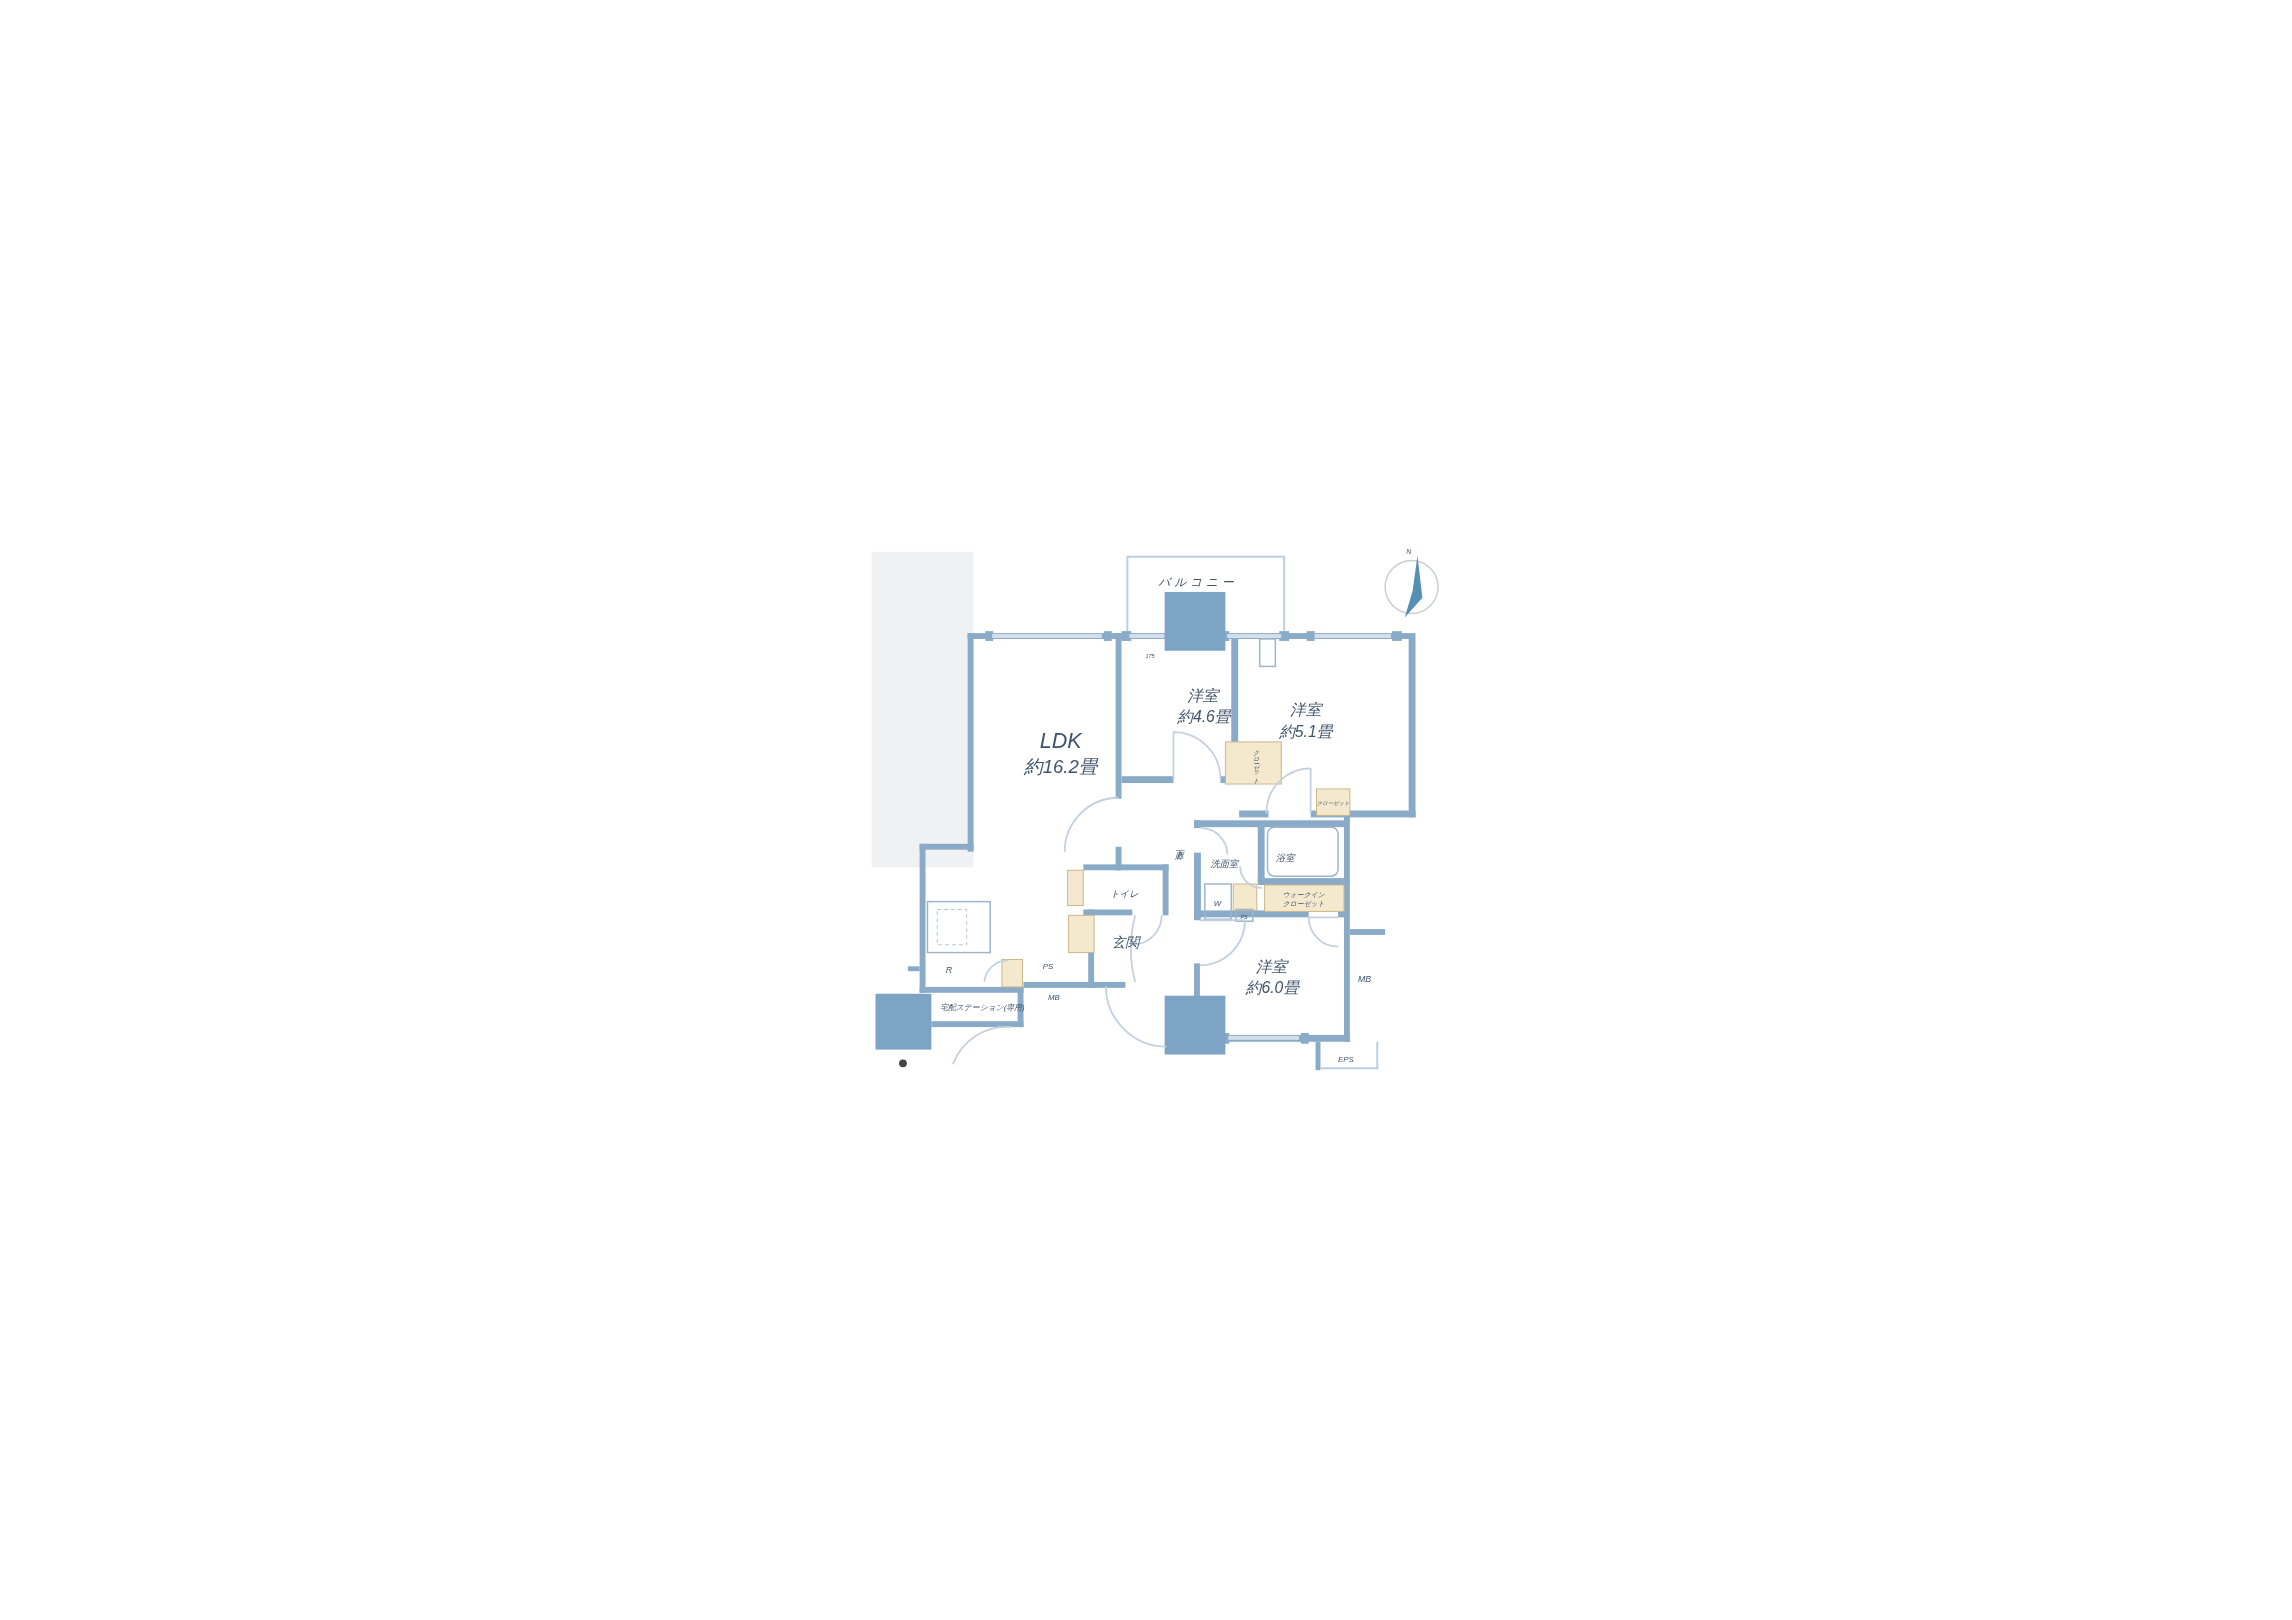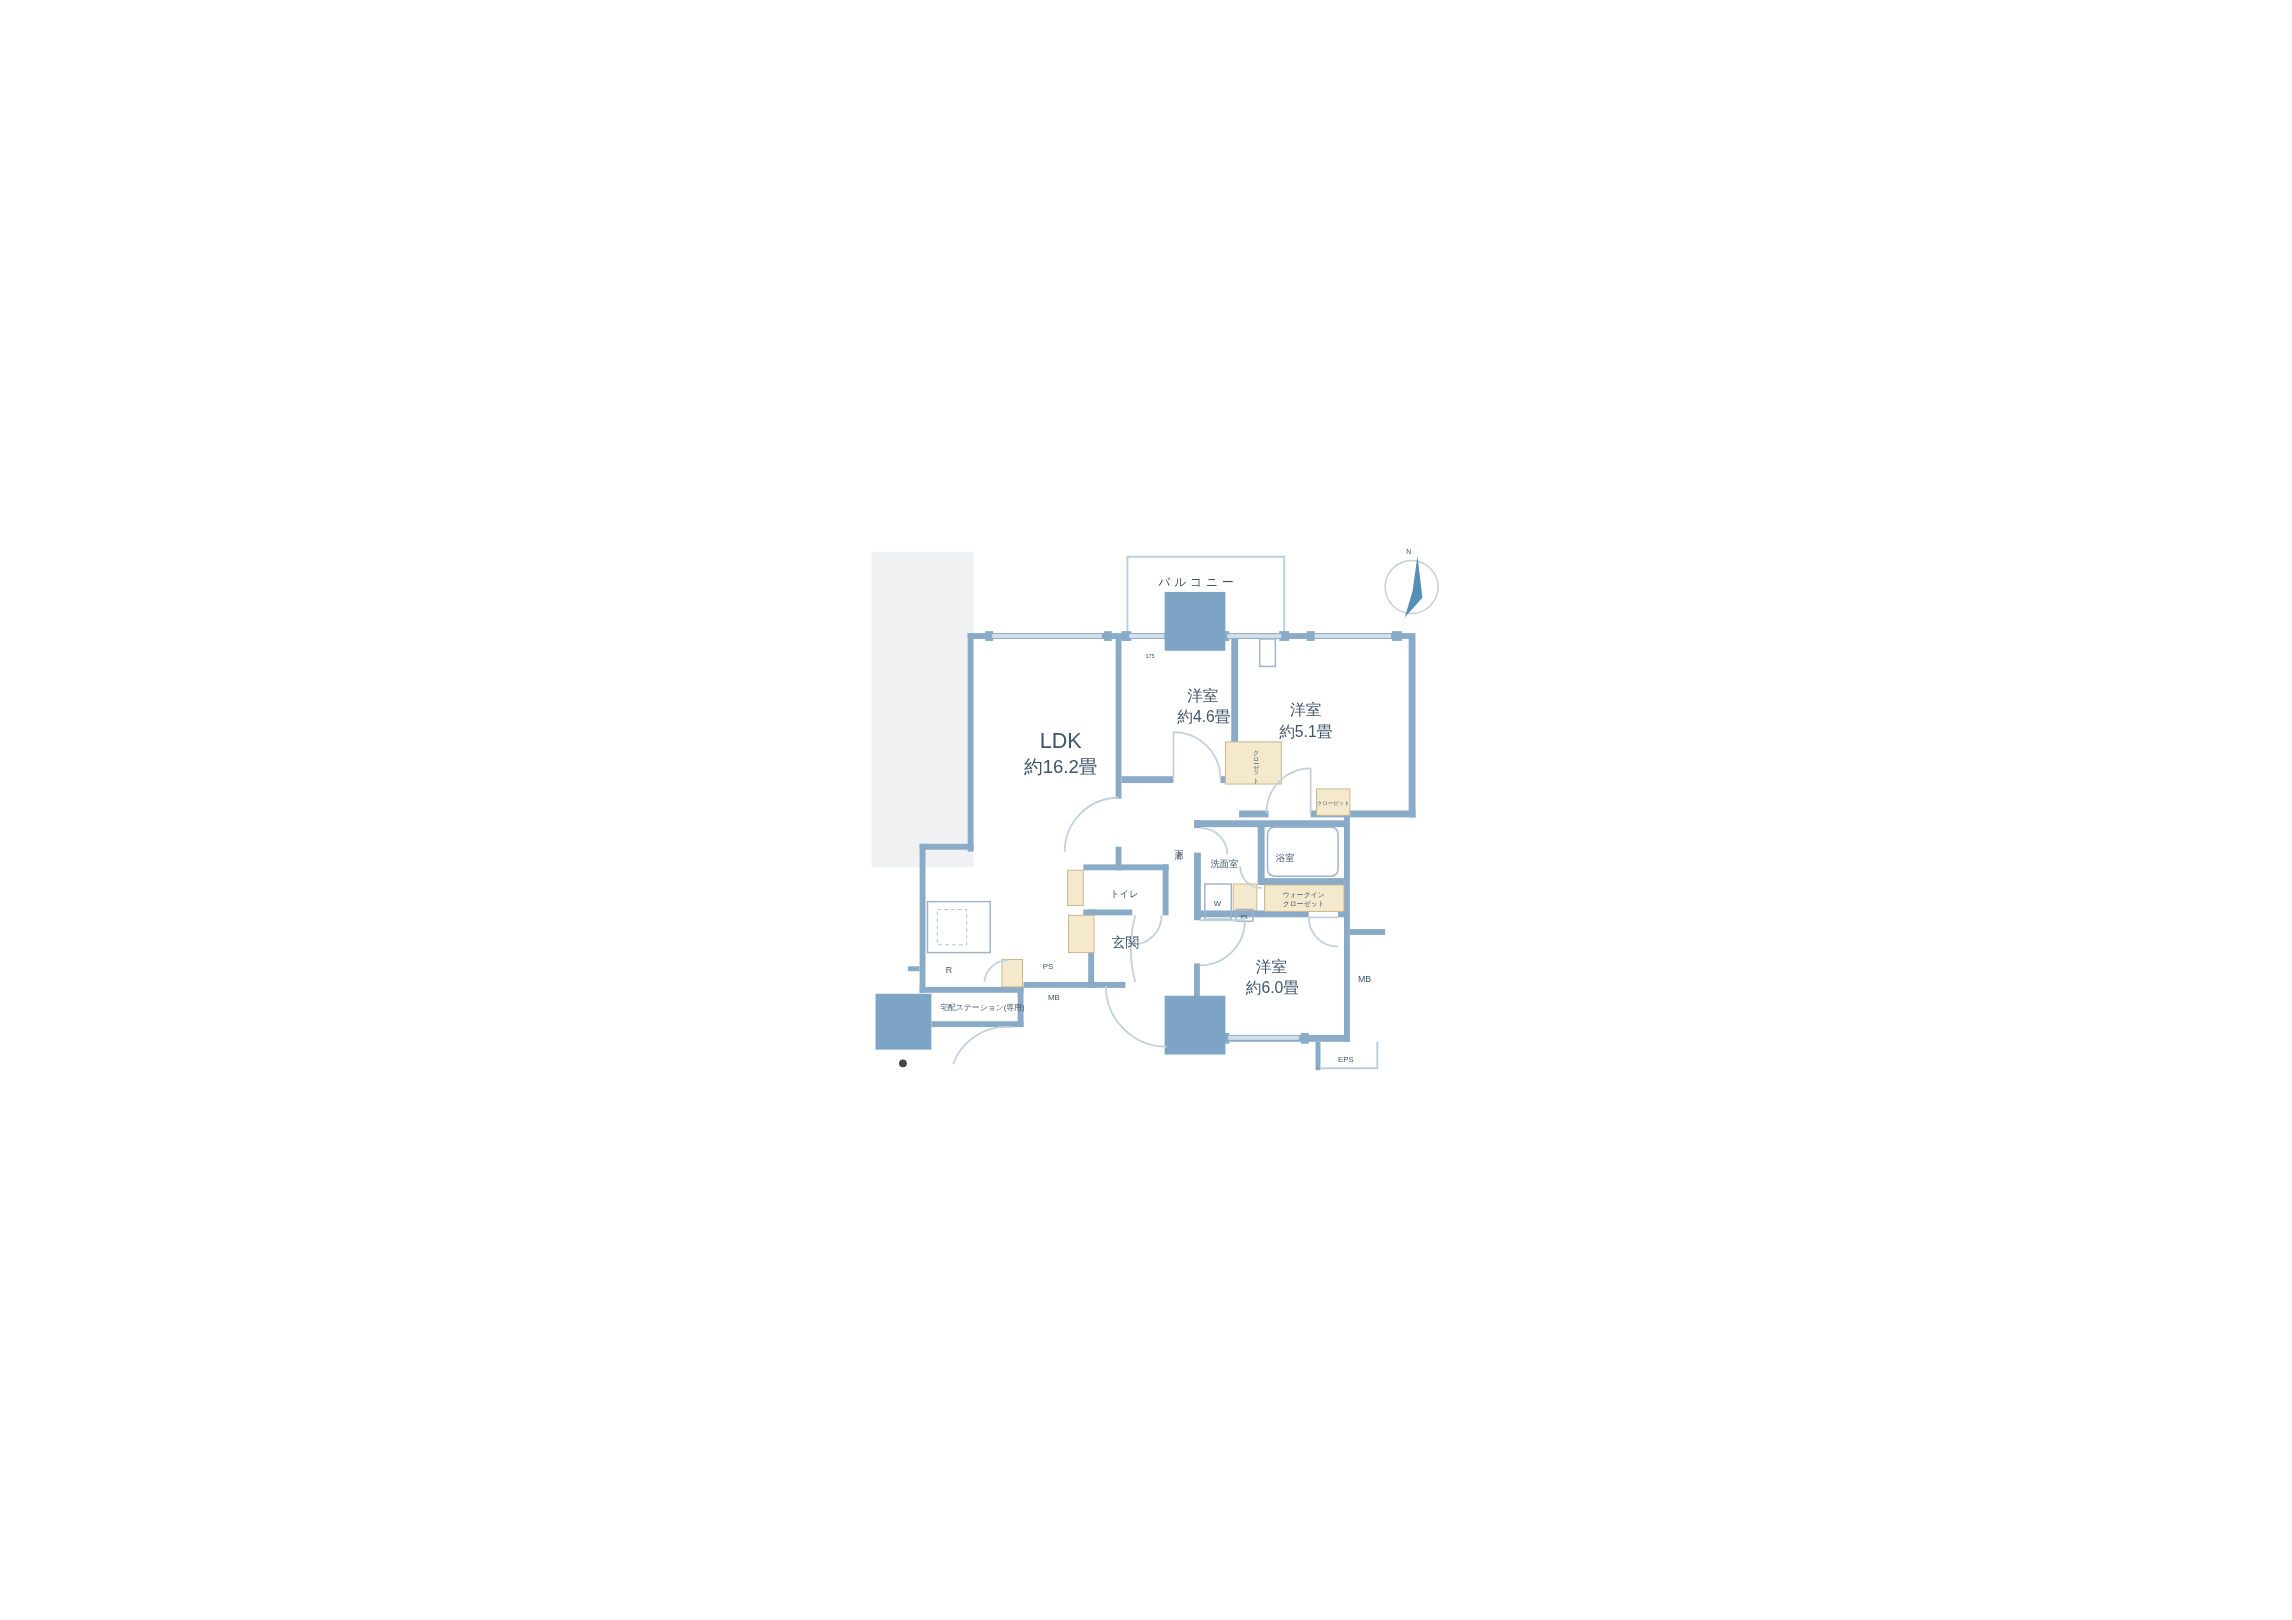--- a/index.html
+++ b/index.html
@@ -1,17 +1,17 @@
 <!DOCTYPE html>
 <html><head>
 <meta charset="utf-8">
 <style>
   html,body{margin:0;padding:0;background:#ffffff;}
   body{width:2293px;height:1620px;position:relative;font-family:"Liberation Sans",sans-serif;}
-  #stage{position:absolute;left:0;top:0;width:2293px;height:1620px;}
+  #stage{position:absolute;left:0;top:0;width:2293px;height:1620px;font-style:italic;}
   svg text{fill:#3f546b;font-family:"Liberation Sans",sans-serif;}
   .wall rect{fill:#8aabc7;}
   .pillar rect{fill:#7da4c4;}
   .win rect{fill:#d3e0ec;}
   .thin{stroke:#bccfdf;stroke-width:2;fill:none;}
   .arc{stroke:#c3d0dd;stroke-width:1.8;fill:none;}
   .fixture rect{fill:#f4e9cd;stroke:#c9b68c;stroke-width:1;}
   .outline{stroke:#9db4cc;stroke-width:1.5;fill:#ffffff;}
   .outline-n{stroke:#9db4cc;stroke-width:1.5;fill:none;}
   .dashedbox{stroke:#b3c4d4;stroke-width:1;fill:none;stroke-dasharray:4 3;}

